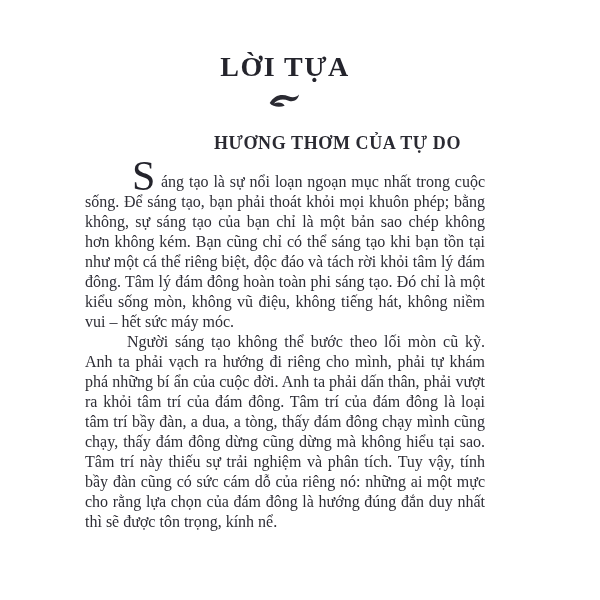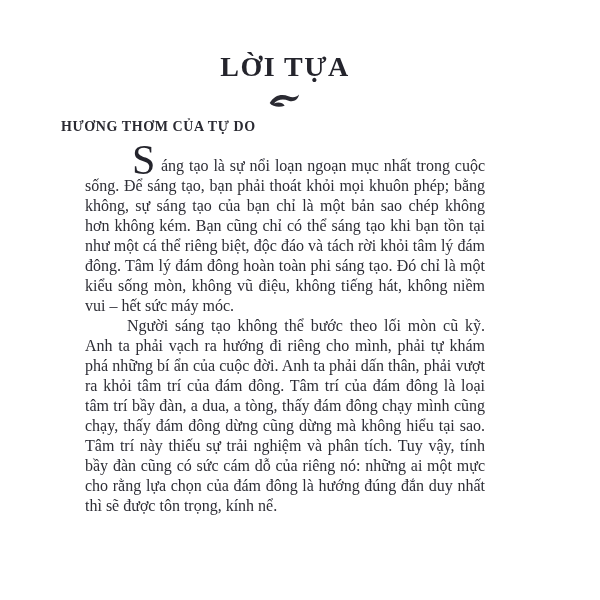--- a/index.html
+++ b/index.html
@@ -34,24 +34,24 @@
     height: 18px;
     text-align: center;
     line-height: 0;
   }
   .ornament svg {
     width: 34px;
     height: 17px;
     fill: #2a2a32;
   }
   .subtitle {
-    margin: 8px 0 0 0;
-    text-align: left;
+    margin: 24px 0 0 0;
+    text-align: right;
     transform: translateX(-24px);
-    font-size: 14px;
+    font-size: 18px;
     font-weight: 600;
     letter-spacing: 0.6px;
     color: #2a2a32;
     line-height: 18px;
   }
   .para {
     margin: 0;
     font-size: 16px;
     line-height: 20px;
     text-align: justify;

